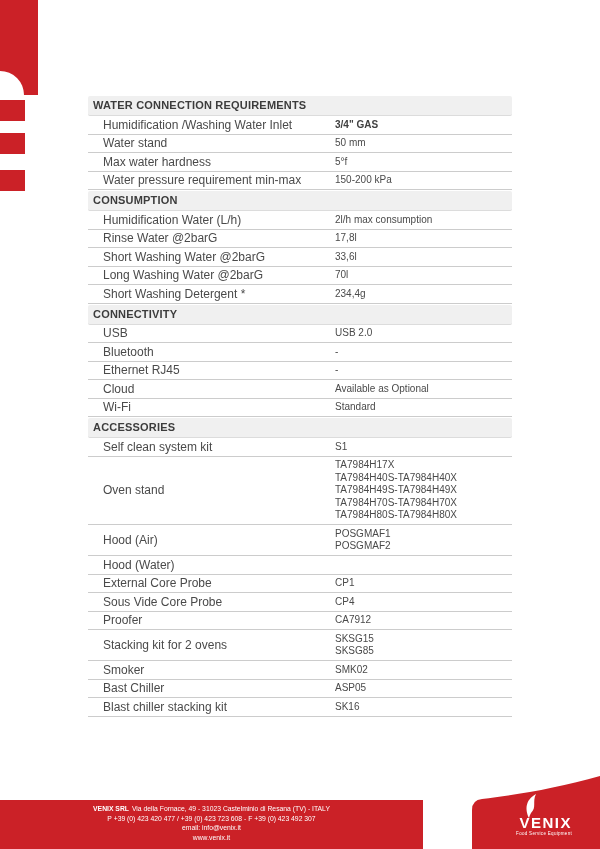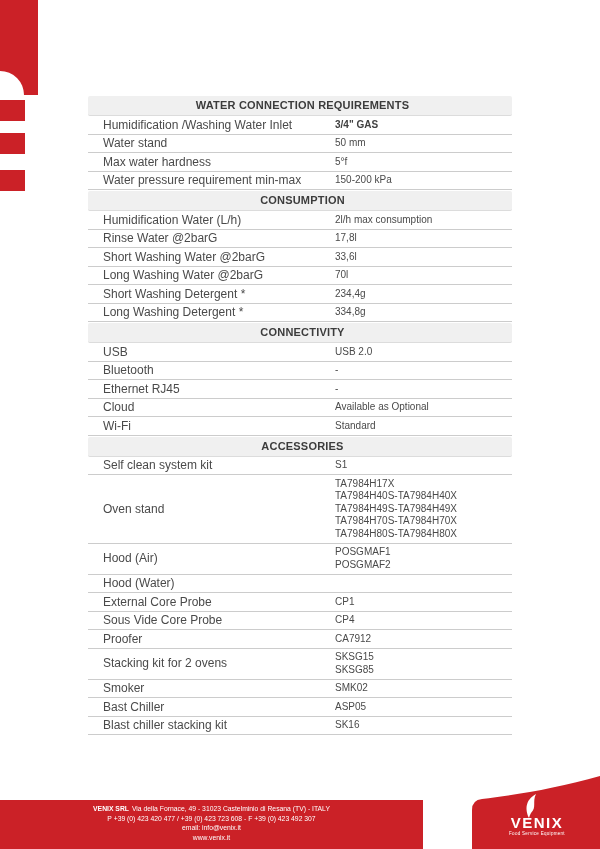--- a/index.html
+++ b/index.html
@@ -23,40 +23,39 @@
   .spec-section:first-child{margin-top:0;}
   .section-band{
     background:#f0f0f0;
     border-radius:2px;
     border-bottom:1px solid #dcdcdc;
     height:19px;line-height:19px;
     padding-left:5px;
     font-size:11px;font-weight:bold;
     color:#3c3c3c;
     letter-spacing:0.2px;
-    text-align:center;
   }
   .row{display:flex;border-bottom:1px solid #cccccc;padding:2.5px 0;align-items:center;}
   .row-label{flex:0 0 247px;padding-left:15px;font-size:12px;color:#4a4a4a;line-height:12.5px;box-sizing:border-box;}
   .row-value{flex:1;font-size:10px;color:#4a4a4a;line-height:12.5px;}
   .row-value.v-bold{font-weight:bold;color:#3f3f3f;}
   .value-line{white-space:nowrap;}
   
   .footer-band{
     position:absolute;left:0;bottom:0;
     width:423px;height:49px;
     background:#cb2127;color:#ffffff;
     text-align:center;
     font-size:6.8px;line-height:9.6px;
     padding-top:4px;box-sizing:border-box;
   }
   .footer-band strong{font-weight:bold;margin-right:3px;}
   .brand-logo{position:absolute;right:0;bottom:0;width:128px;height:73px;}
   .brand-logo svg.swoosh{position:absolute;left:0;top:0;width:128px;height:73px;display:block;}
-  .logo-wrap{position:absolute;left:30px;top:18px;width:70px;text-align:center;color:#ffffff;}
+  .logo-wrap{position:absolute;left:30px;top:18px;width:70px;text-align:right;color:#ffffff;}
   .logo-text{
     display:block;margin-top:22px;
     font-size:15px;font-weight:bold;letter-spacing:1.5px;
     line-height:14px;
   }
   .hat-icon{position:absolute;left:22px;top:0px;width:16px;height:24px;}
   .logo-sub{
     display:block;margin-top:1px;
     font-size:4.5px;letter-spacing:0.3px;line-height:5px;
   }
@@ -125,26 +124,20 @@
         <div class="row">
           <div class="row-label">Long Washing Water @2barG</div>
           <div class="row-value">
             <div class="value-line">70l</div>
           </div>
         </div>
         <div class="row">
           <div class="row-label">Short Washing Detergent *</div>
           <div class="row-value">
             <div class="value-line">234,4g</div>
-          </div>
-        </div>
-        <div class="row">
-          <div class="row-label">Long Washing Detergent *</div>
-          <div class="row-value">
-            <div class="value-line">334,8g</div>
           </div>
         </div>
       </section>
       <section class="spec-section">
         <div class="section-band">CONNECTIVITY</div>
         <div class="row">
           <div class="row-label">USB</div>
           <div class="row-value">
             <div class="value-line">USB 2.0</div>
           </div>

